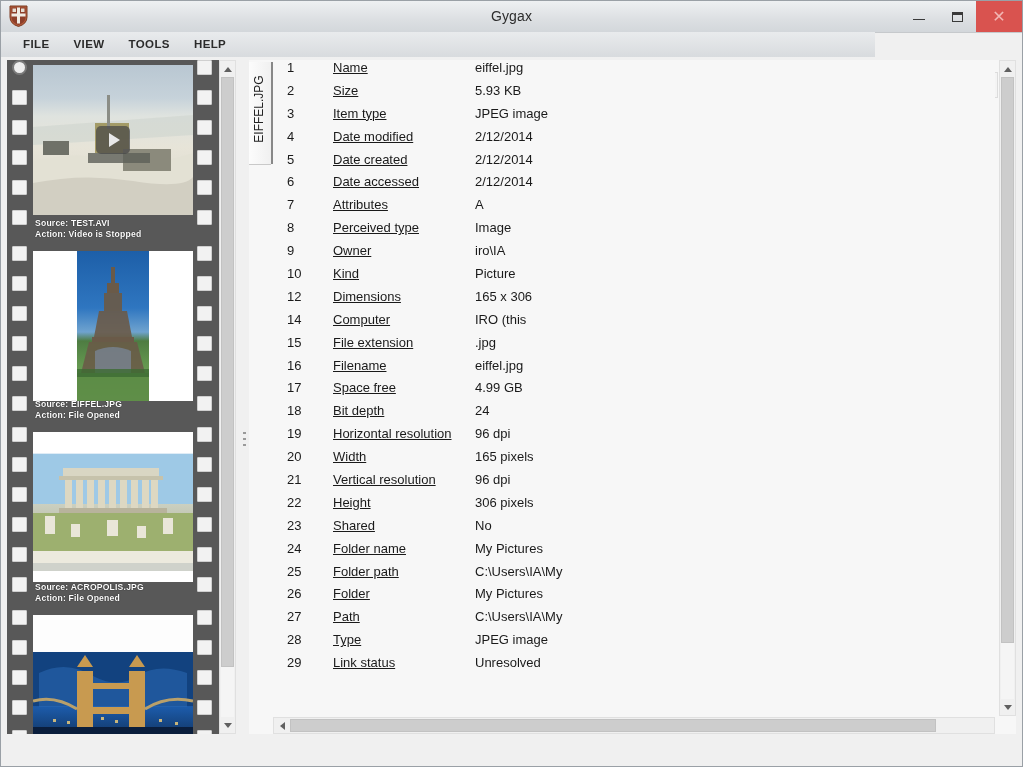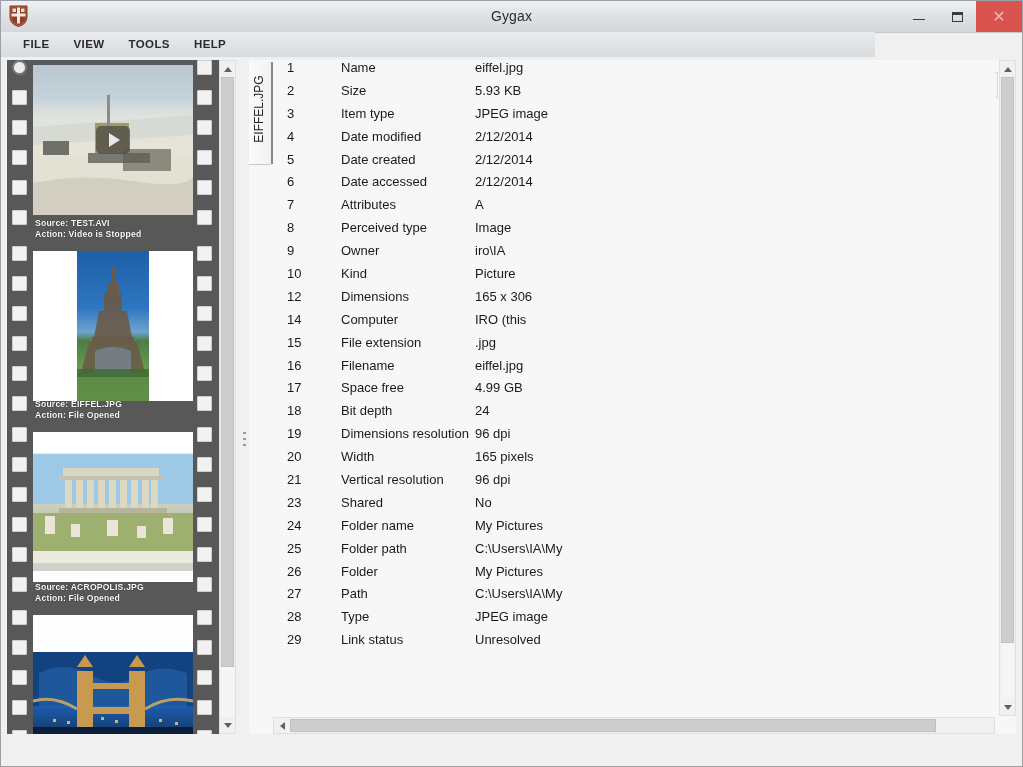--- a/index.html
+++ b/index.html
@@ -90,21 +90,21 @@
     background:linear-gradient(to right,#fcfcfc,#f0f0f0);
     border-right:2px solid #888;}
   .vtab span{position:absolute;left:-40px;top:40px;width:100px;
     transform:rotate(-90deg);font-size:12px;color:#222;text-align:center;}
   .tabline{position:absolute;left:0;top:104px;width:22px;height:1px;background:#c9c9c9;}
 
   .proppane{position:absolute;left:24px;top:0;width:722px;height:656px;
     background:#f7f7f7;overflow:hidden;}
   .prow{position:relative;height:22.9px;font-size:13px;color:#1a1a1a;}
   .pnum{position:absolute;left:14px;width:26px;text-align:left;}
-  .pkey{position:absolute;left:68px;}
+  .pkey{position:absolute;left:60px;text-decoration:underline;}
   .pval{position:absolute;left:202px;}
 
   .btnrow{position:absolute;right:18px;top:12px;display:flex;gap:13px;}
   .btn{width:68px;height:26px;font-size:13px;line-height:26px;text-align:center;
     background:#f6f6f6;border:1px solid #cfcfcf;color:#222;box-sizing:border-box;}
   .btn.disabled{color:#b4b4b4;border-color:#dcdcdc;background:#f4f4f4;}
 
   .rvsb{position:absolute;right:0;top:0;width:17px;height:656px;}
   .hsb{position:absolute;left:24px;bottom:0;width:722px;height:17px;
     background:#f0f0f0;border:1px solid #e0e0e0;box-sizing:border-box;}
@@ -442,32 +442,37 @@
               <span class="pkey">Space free</span>
               <span class="pval">4.99 GB</span>
             </div>
             <div class="prow">
               <span class="pnum">18</span>
               <span class="pkey">Bit depth</span>
               <span class="pval">24</span>
             </div>
             <div class="prow">
               <span class="pnum">19</span>
-              <span class="pkey">Dimensions resolution</span>
+              <span class="pkey">Horizontal resolution</span>
               <span class="pval">96 dpi</span>
             </div>
             <div class="prow">
               <span class="pnum">20</span>
               <span class="pkey">Width</span>
               <span class="pval">165 pixels</span>
             </div>
             <div class="prow">
               <span class="pnum">21</span>
               <span class="pkey">Vertical resolution</span>
               <span class="pval">96 dpi</span>
+            </div>
+            <div class="prow">
+              <span class="pnum">22</span>
+              <span class="pkey">Height</span>
+              <span class="pval">306 pixels</span>
             </div>
             <div class="prow">
               <span class="pnum">23</span>
               <span class="pkey">Shared</span>
               <span class="pval">No</span>
             </div>
             <div class="prow">
               <span class="pnum">24</span>
               <span class="pkey">Folder name</span>
               <span class="pval">My Pictures</span>

